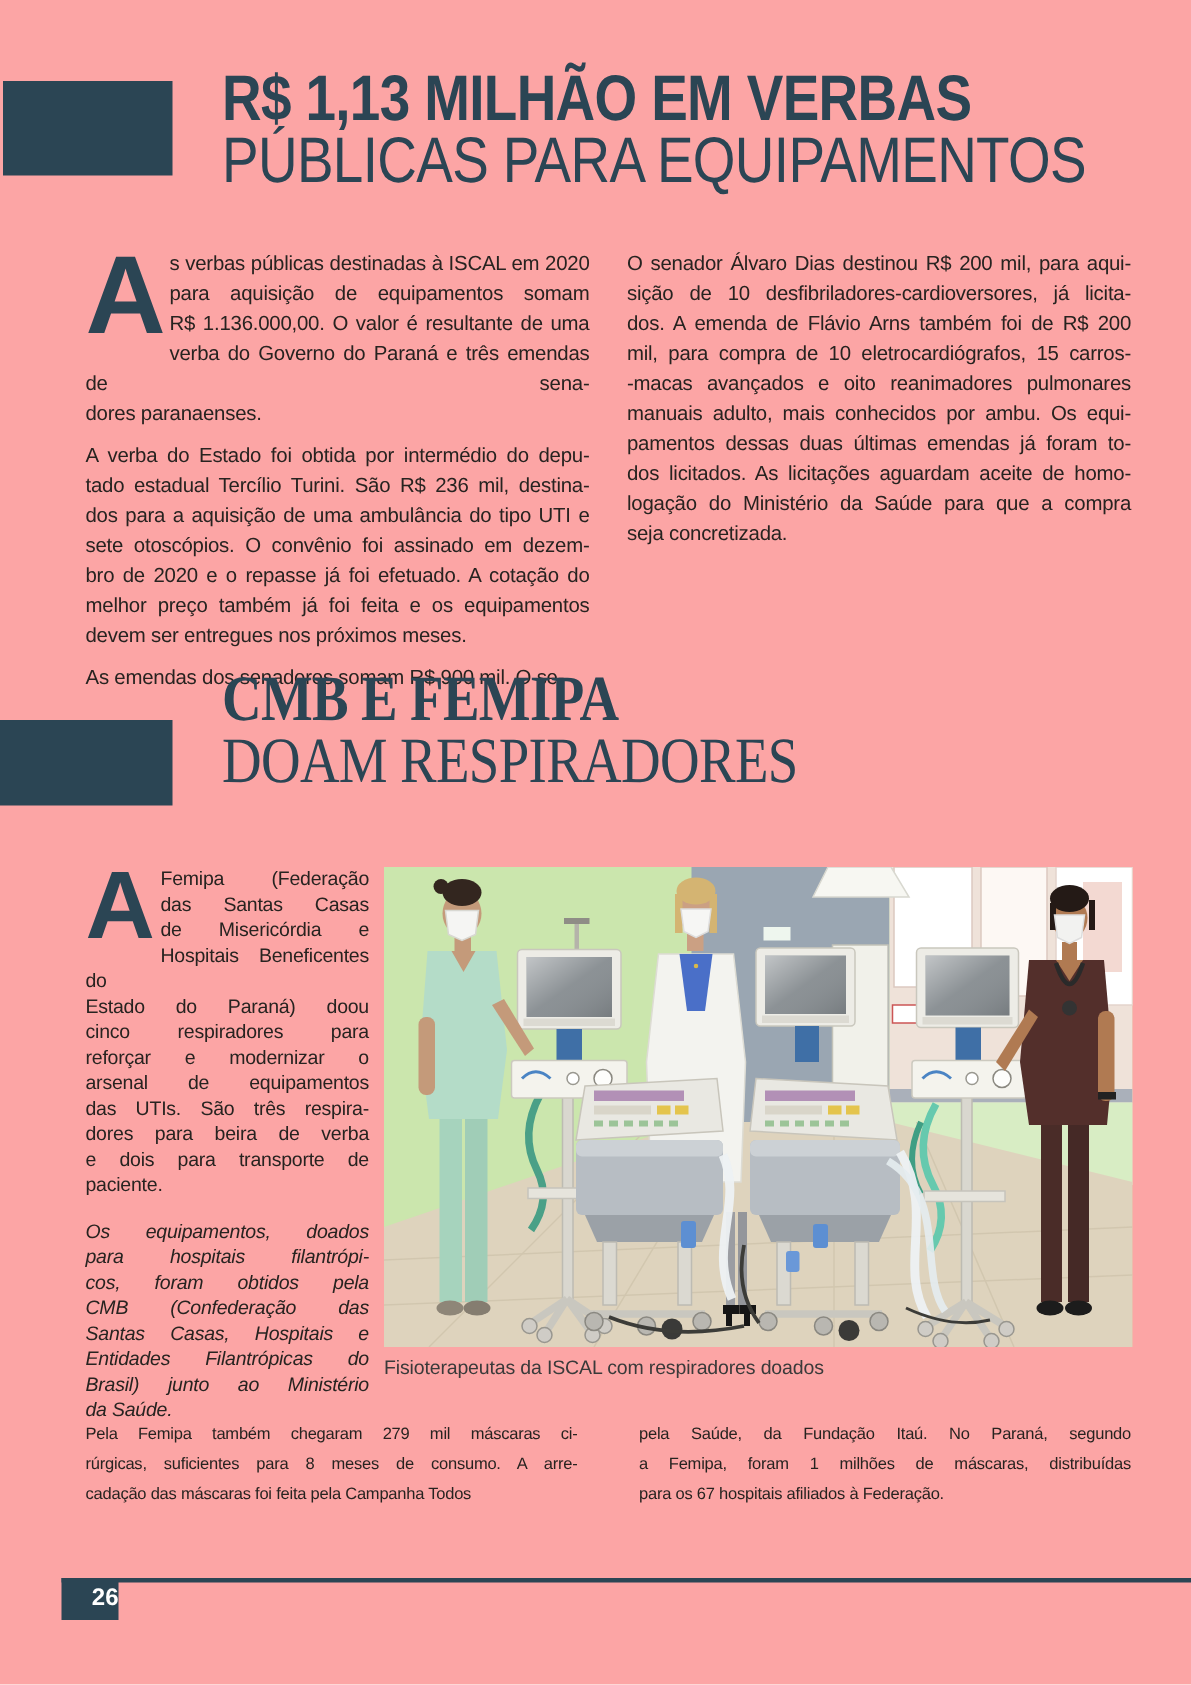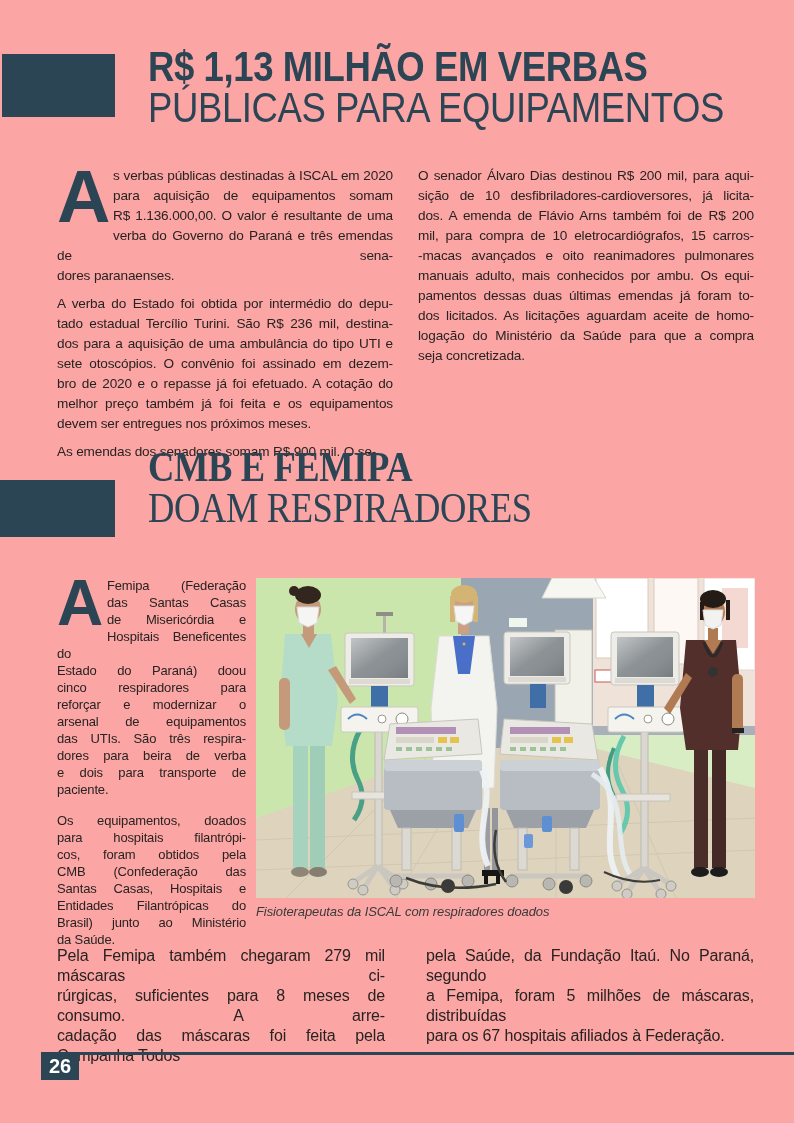--- a/index.html
+++ b/index.html
@@ -33,40 +33,40 @@
   .tline { text-align: justify; text-align-last: justify; }
   .tline-last { text-align-last: left; }
   .para + .para { margin-top:8px; }
 
   .sec1 { position:absolute; left:57px; top:166px; width:697px;
           display:flex; gap:25px; font-size:13.6px; line-height:20px; }
   .sec1 .col { width:336px; }
 
   .sec2col { position:absolute; left:57px; top:577px; width:189px;
              font-size:13px; line-height:17px; }
-  .sec2col .para + .para { margin-top:14px; }
+  .sec2col .para + .para { margin-top:14px;font-style:italic; }
 
   .sec3 { position:absolute; left:57px; top:946px; width:697px;
-          display:flex; gap:41px; font-size:16px; line-height:20px; }
+          display:flex; gap:41px; font-size:11px; line-height:20px; }
   .sec3 .col { width:336px; }
 
   .dropcap { float:left; color:var(--accent); font-weight:bold; overflow:visible; }
   .dc1 { width:50px; height:60px; margin:1px 6px 0 0; font-size:74px; line-height:60px; }
   .dc2 { width:44px; height:51px; margin:1px 6px 0 0; font-size:64px; line-height:51px; }
 
   
   .photo { position:absolute; left:256px; top:578px; width:499px; height:320px; }
   .photo svg { display:block; }
   .caption { position:absolute; left:256px; top:904px; font-size:13px; color:#3a3a3a;
-             letter-spacing:-0.1px;font-style:italic; }
+             letter-spacing:-0.1px; }
 
   
   .page-badge { position:absolute; left:41px; top:1052px; width:38px; height:28px;
-                background: var(--accent); color:#fff; font-weight:bold; font-size:20px;
-                display:flex; align-items:center; justify-content:center; }
+                background: var(--accent); color:#fff; font-weight:bold; font-size:16px;
+                display:flex; align-items:center; justify-content:flex-end; }
 </style>
 </head>
 <body>
 
 <div class="page" style="--accent: #2b4554;">
 
   <div class="accent-rect rect1"></div>
   <div class="headline h1pos">
     <div class="hline bold"><span class="cond">R$ 1,13 MILHÃO EM VERBAS</span></div>
     <div class="hline"><span class="cond">PÚBLICAS PARA EQUIPAMENTOS</span></div>
@@ -354,21 +354,21 @@
     <div class="col">
       <div class="para">
           <div class="tline">Pela Femipa também chegaram 279 mil máscaras ci-</div>
           <div class="tline">rúrgicas, suficientes para 8 meses de consumo. A arre-</div>
           <div class="tline tline-last">cadação das máscaras foi feita pela Campanha Todos</div>
         </div>
     </div>
     <div class="col">
       <div class="para">
           <div class="tline">pela Saúde, da Fundação Itaú. No Paraná, segundo</div>
-          <div class="tline">a Femipa, foram 5 milhões de máscaras, distribuídas</div>
+          <div class="tline">a Femipa, foram 1 milhões de máscaras, distribuídas</div>
           <div class="tline tline-last">para os 67 hospitais afiliados à Federação.</div>
         </div>
     </div>
   </div>
 
   <div class="accent-rect footer-line"></div>
   <div class="page-badge">
     <span>26</span>
   </div>
 

